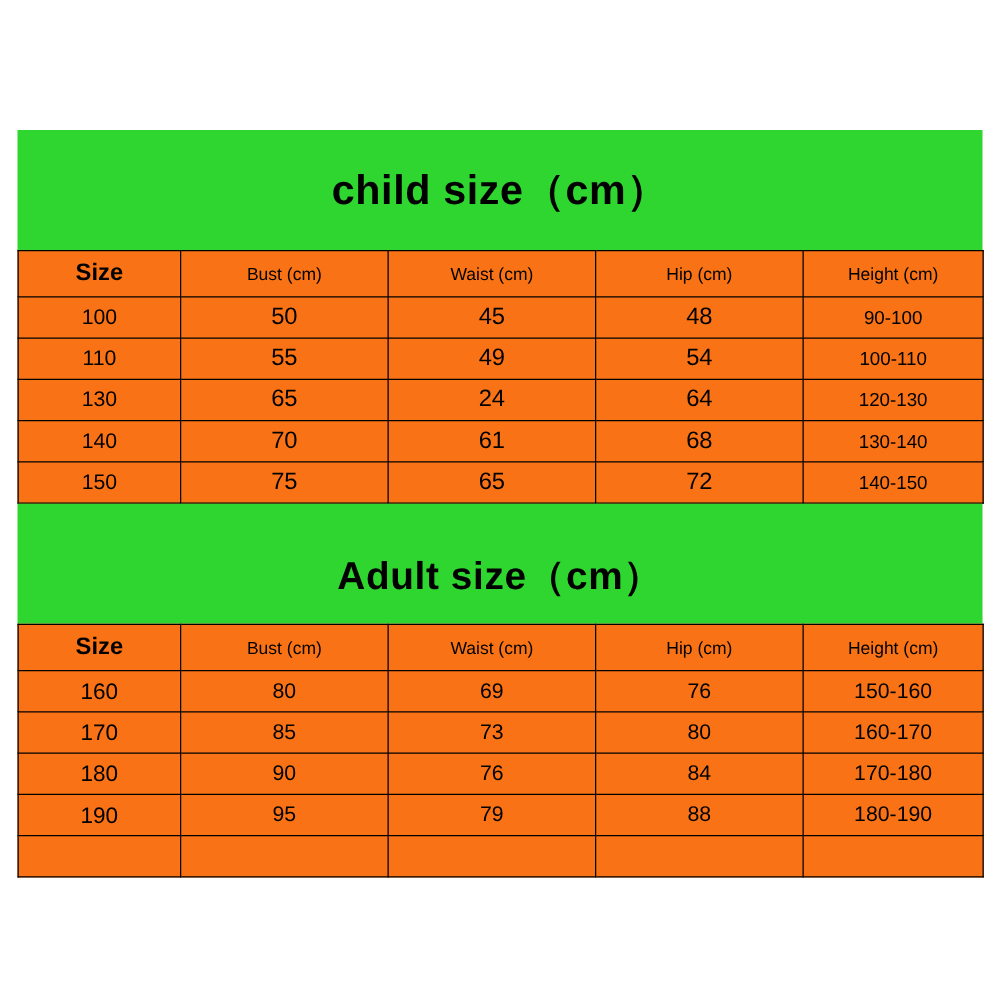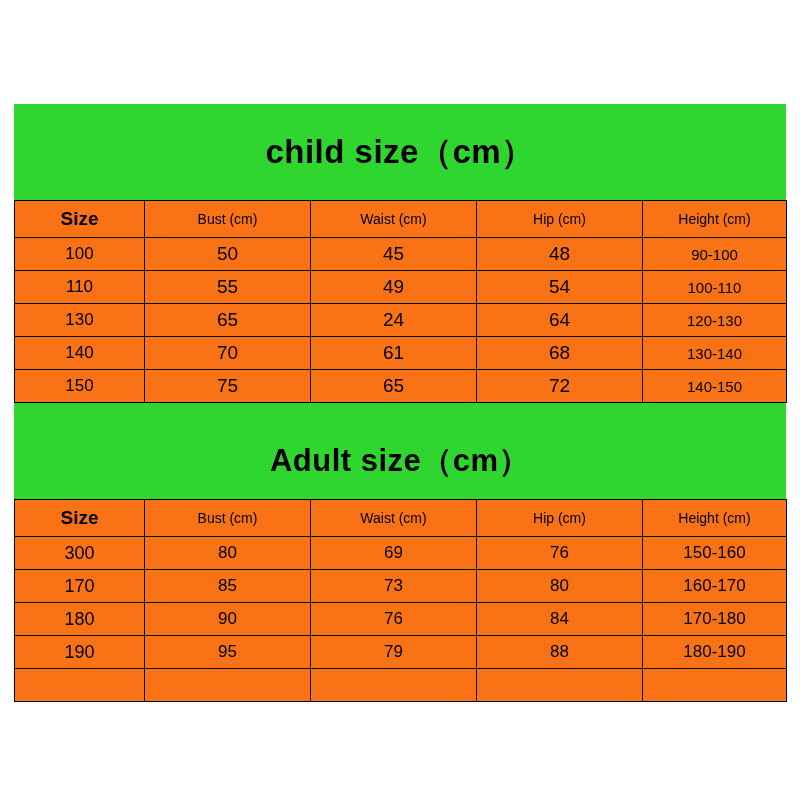--- a/index.html
+++ b/index.html
@@ -185,21 +185,21 @@
         <tr>
           <th class="hdr-size">Size</th>
           <th class="hdr-other">Bust (cm)</th>
           <th class="hdr-other">Waist (cm)</th>
           <th class="hdr-other">Hip (cm)</th>
           <th class="hdr-other">Height (cm)</th>
         </tr>
       </thead>
       <tbody>
         <tr>
-          <td class="cell-size">300</td>
+          <td class="cell-size">160</td>
           <td class="cell-val">80</td>
           <td class="cell-val">69</td>
           <td class="cell-val">76</td>
           <td class="cell-height">150-160</td>
         </tr>
         <tr>
           <td class="cell-size">170</td>
           <td class="cell-val">85</td>
           <td class="cell-val">73</td>
           <td class="cell-val">80</td>

